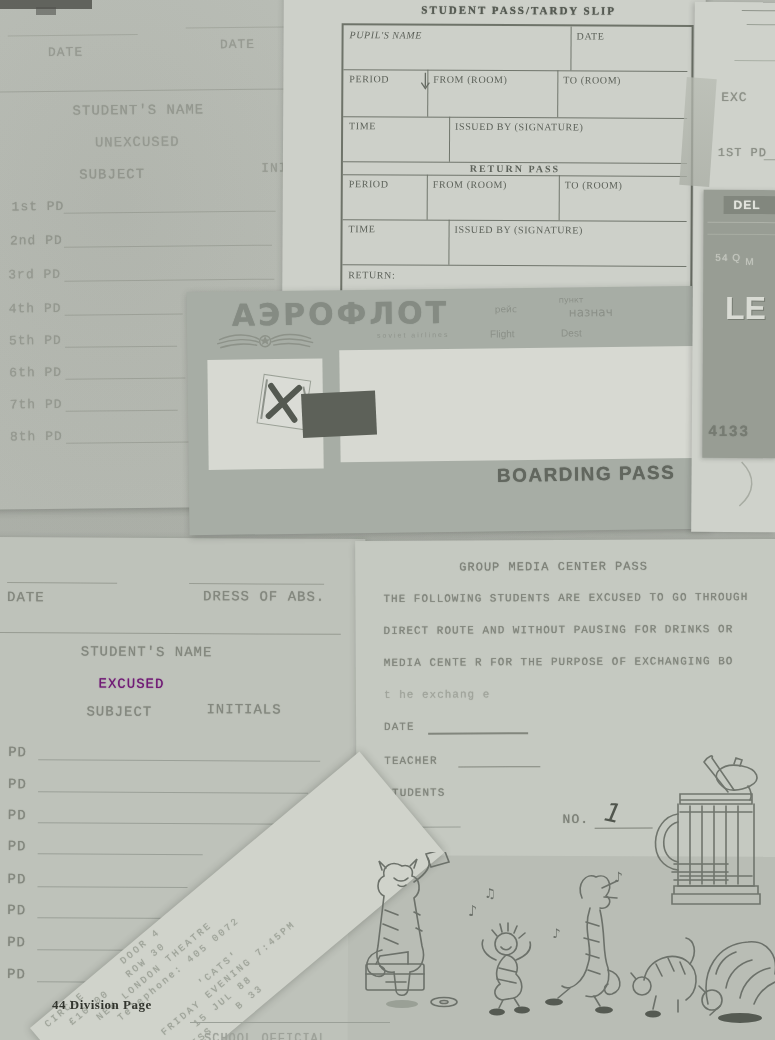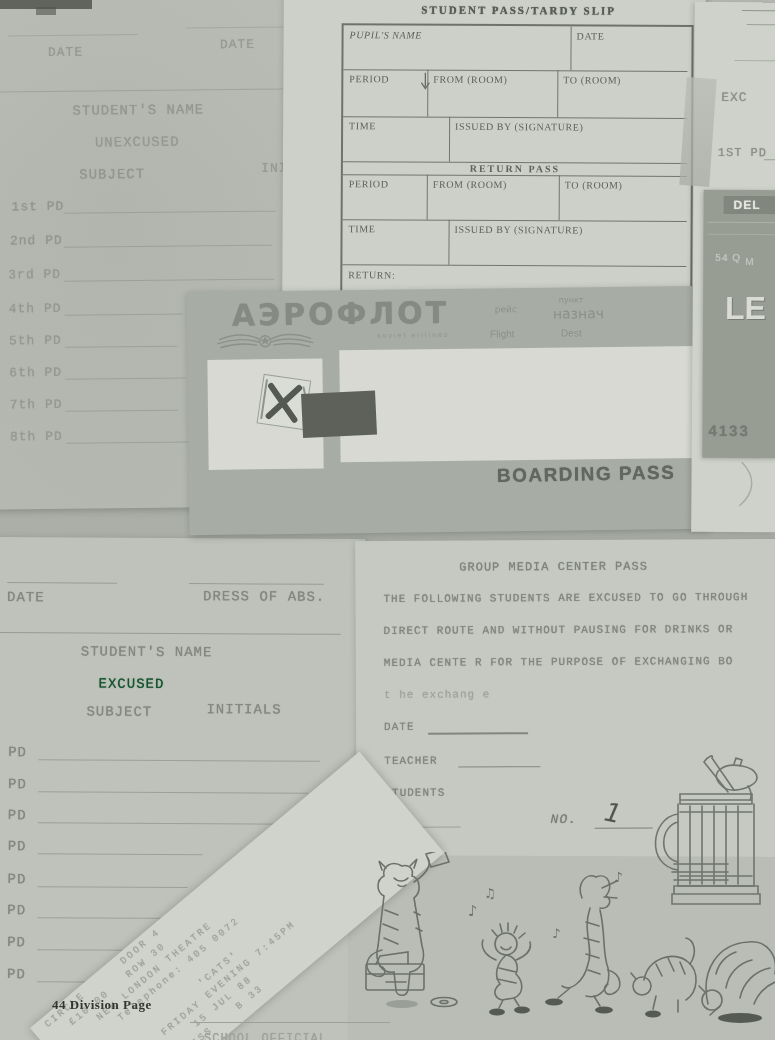--- a/index.html
+++ b/index.html
@@ -98,21 +98,21 @@
     </div>
   </div>
 
   <div class="sheet" style="left:-10px;top:538px;width:374px;height:512px;background:#bec2ba;transform:rotate(.3deg);z-index:3;">
     <div class="line" style="left:16px;top:45px;width:110px;border-color:#999d94;"></div>
     <div class="abs mono tw soft" style="left:16px;top:52px;font-size:14px;color:#84887f;">DATE</div>
     <div class="line" style="left:198px;top:45px;width:135px;border-color:#999d94;"></div>
     <div class="abs mono tw soft" style="left:212px;top:50px;font-size:14px;color:#84887f;">DRESS OF ABS.</div>
     <div class="line" style="left:0;top:95px;width:350px;border-color:#979b92;"></div>
     <div class="abs mono tw soft" style="left:90px;top:106px;font-size:14px;color:#84887f;">STUDENT'S NAME</div>
-    <div class="abs mono tw soft" style="left:108px;top:138px;font-size:14px;color:#14532d;">EXCUSED</div>
+    <div class="abs mono tw soft" style="left:108px;top:138px;font-size:14px;color:#701a75;">EXCUSED</div>
     <div class="abs mono tw soft" style="left:96px;top:166px;font-size:14px;color:#84887f;">SUBJECT</div>
     <div class="abs mono tw soft" style="left:216px;top:163px;font-size:14px;color:#84887f;">INITIALS</div>
 
     <div class="abs mono tw soft" style="left:18px;top:207px;font-size:14px;color:#84887f;">PD</div>
     <div class="line" style="left:48px;top:222px;width:282px;border-color:#9ba098;"></div>
     <div class="abs mono tw soft" style="left:18px;top:239px;font-size:14px;color:#84887f;">PD</div>
     <div class="line" style="left:48px;top:254px;width:270px;border-color:#9ba098;"></div>
     <div class="abs mono tw soft" style="left:18px;top:270px;font-size:14px;color:#84887f;">PD</div>
     <div class="line" style="left:48px;top:285px;width:260px;border-color:#9ba098;"></div>
     <div class="abs mono tw soft" style="left:18px;top:301px;font-size:14px;color:#84887f;">PD</div>
@@ -132,21 +132,21 @@
     <div class="abs mono tw soft" style="left:28px;top:52px;font-size:11px;color:#82867d;width:480px;">THE FOLLOWING STUDENTS ARE EXCUSED TO GO THROUGH</div>
     <div class="abs mono tw soft" style="left:28px;top:84px;font-size:11px;color:#82867d;width:480px;">DIRECT ROUTE AND WITHOUT PAUSING FOR DRINKS OR</div>
     <div class="abs mono tw soft" style="left:28px;top:116px;font-size:11px;color:#82867d;width:480px;">MEDIA CENTE R FOR THE PURPOSE OF EXCHANGING BO</div>
     <div class="abs mono tw soft" style="left:28px;top:148px;font-size:11px;color:#989c93;opacity:.8;">t he exchang e</div>
     <div class="abs mono tw soft" style="left:28px;top:180px;font-size:11px;color:#82867d;">DATE</div>
     <div class="line" style="left:72px;top:192px;width:100px;border-color:#82867d;border-top-width:2px;"></div>
     <div class="abs mono tw soft" style="left:28px;top:214px;font-size:11px;color:#82867d;">TEACHER</div>
     <div class="line" style="left:102px;top:226px;width:82px;border-color:#82867d;"></div>
     <div class="abs mono tw soft" style="left:28px;top:246px;font-size:11px;color:#82867d;">STUDENTS</div>
     <div class="line" style="left:0;top:286px;width:104px;border-color:#9ba098;"></div>
-    <div class="abs mono tw soft" style="left:194px;top:272px;font-size:13px;color:#7d8178;font-style:italic;">NO.</div>
+    <div class="abs mono tw soft" style="left:206px;top:272px;font-size:13px;color:#7d8178;">NO.</div>
     <div class="line" style="left:238px;top:288px;width:58px;border-color:#7d8178;"></div>
     <div class="abs" style="left:248px;top:258px;font-size:26px;color:#51564e;transform:rotate(12deg);
                 font-family:'DejaVu Sans',sans-serif;font-style:italic;">1</div>
   </div>
 
   <div class="sheet" style="left:348px;top:856px;width:434px;height:190px;background:#b9bdb5;transform:rotate(.2deg);z-index:5;box-shadow:none;"></div>
 
   <div class="sheet" style="left:188px;top:289px;width:520px;height:243px;background:#a7ada5;transform:rotate(-.7deg);z-index:6;">
     <div class="abs soft" style="left:45px;top:6px;font-family:'DejaVu Sans',sans-serif;font-weight:bold;font-size:30px;
                 letter-spacing:3px;color:#858b83;">АЭРОФЛОТ</div>
@@ -159,21 +159,21 @@
         <path d="M96,8 C82,2 66,2 56,8"></path>
           <path d="M98,12 C82,7 66,7 56,11"></path>
           <path d="M95,16 C82,12 68,12 58,14"></path>
         <circle cx="50" cy="10" r="5.5"></circle>
       </g>
       <path d="M50,5 l1.6,3.2 3.4,0 -2.6,2.2 1,3.4 -3.4,-2.2 -3.4,2.2 1,-3.4 -2.6,-2.2 3.4,0 z" fill="#8d9289"></path>
     </svg>
     <div class="abs" style="left:308px;top:16px;font-size:9px;color:#8b9088;font-family:'DejaVu Sans',sans-serif;">рейс</div>
     <div class="abs" style="left:303px;top:40px;font-size:10px;color:#8b9088;">Flight</div>
     <div class="abs" style="left:372px;top:8px;font-size:8px;color:#8b9088;font-family:'DejaVu Sans',sans-serif;">пункт</div>
-    <div class="abs" style="left:366px;top:18px;font-size:14px;color:#8b9088;font-family:'DejaVu Sans',sans-serif;">назнач</div>
+    <div class="abs" style="left:382px;top:18px;font-size:12px;color:#8b9088;font-family:'DejaVu Sans',sans-serif;">назнач</div>
     <div class="abs" style="left:374px;top:40px;font-size:10px;color:#8b9088;">Dest</div>
 
     <div class="abs" style="left:20px;top:68px;width:115px;height:110px;background:#d7d9d2;"></div>
     <div class="abs" style="left:152px;top:60px;width:355px;height:112px;background:#d7d9d2;"></div>
 
     <div class="abs" style="left:72px;top:86px;width:46px;height:48px;background:#dadcd6;border:1px solid #9aa096;transform:rotate(9deg);">
       <svg width="46" height="48" viewBox="0 0 46 48">
         <path d="M8,10 L36,40 M36,8 L10,40" stroke="#545951" stroke-width="6" stroke-linecap="round"></path>
         <path d="M3,4 v40 M40,6 l3,8" stroke="#8e938b" stroke-width="2"></path>
       </svg>

